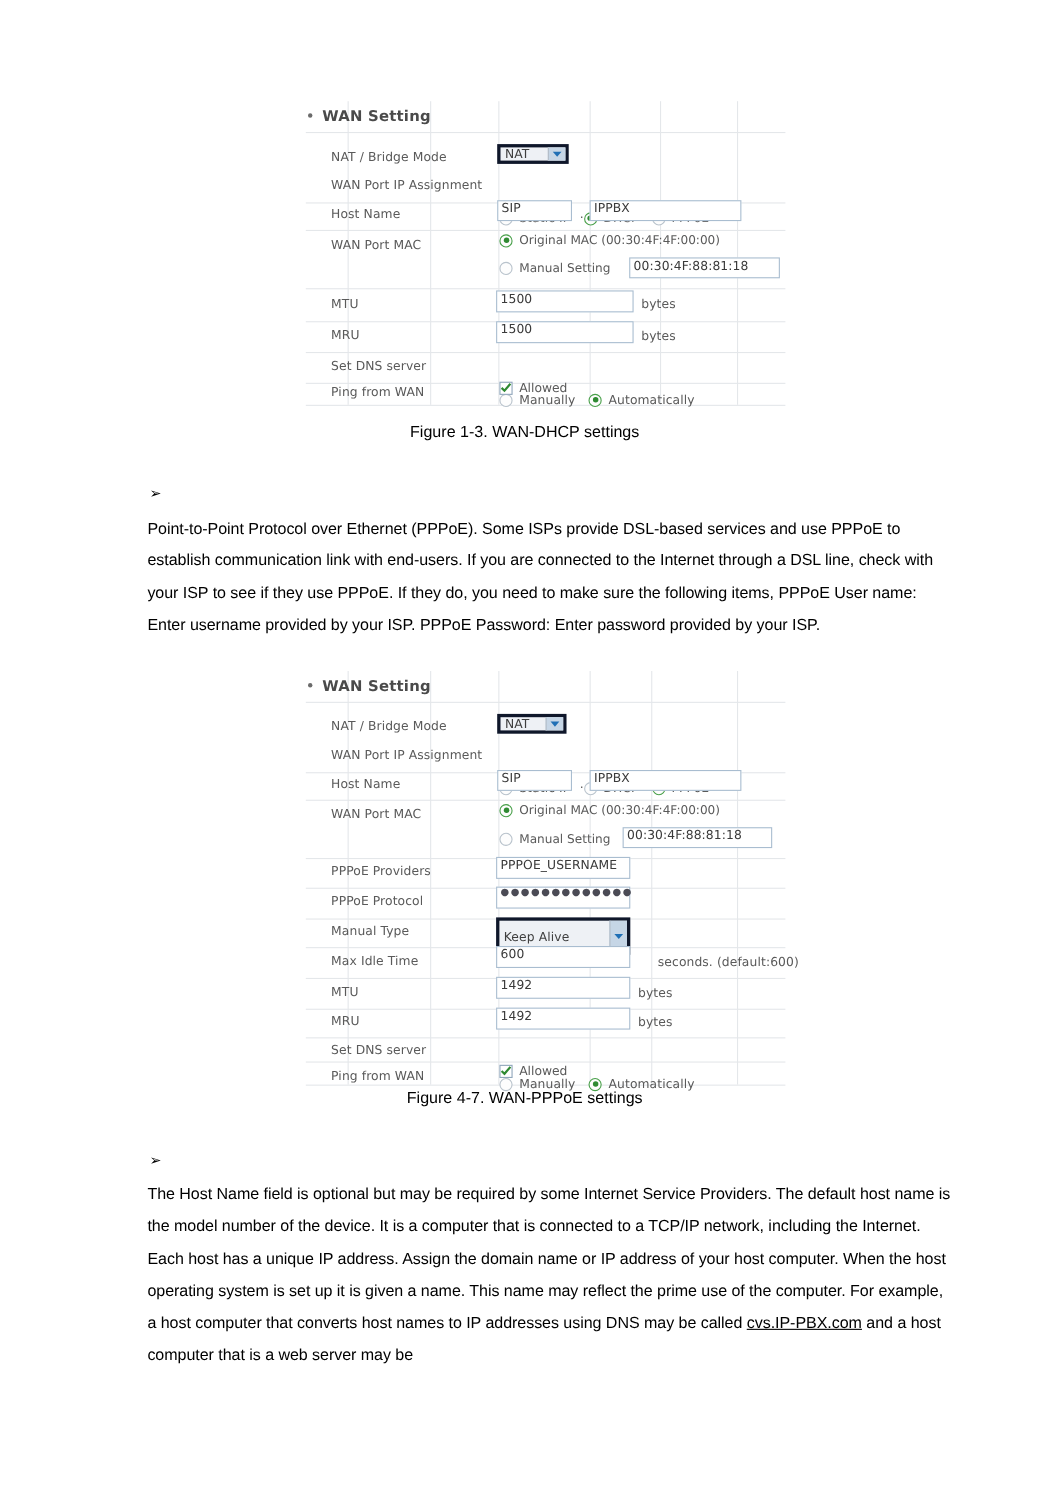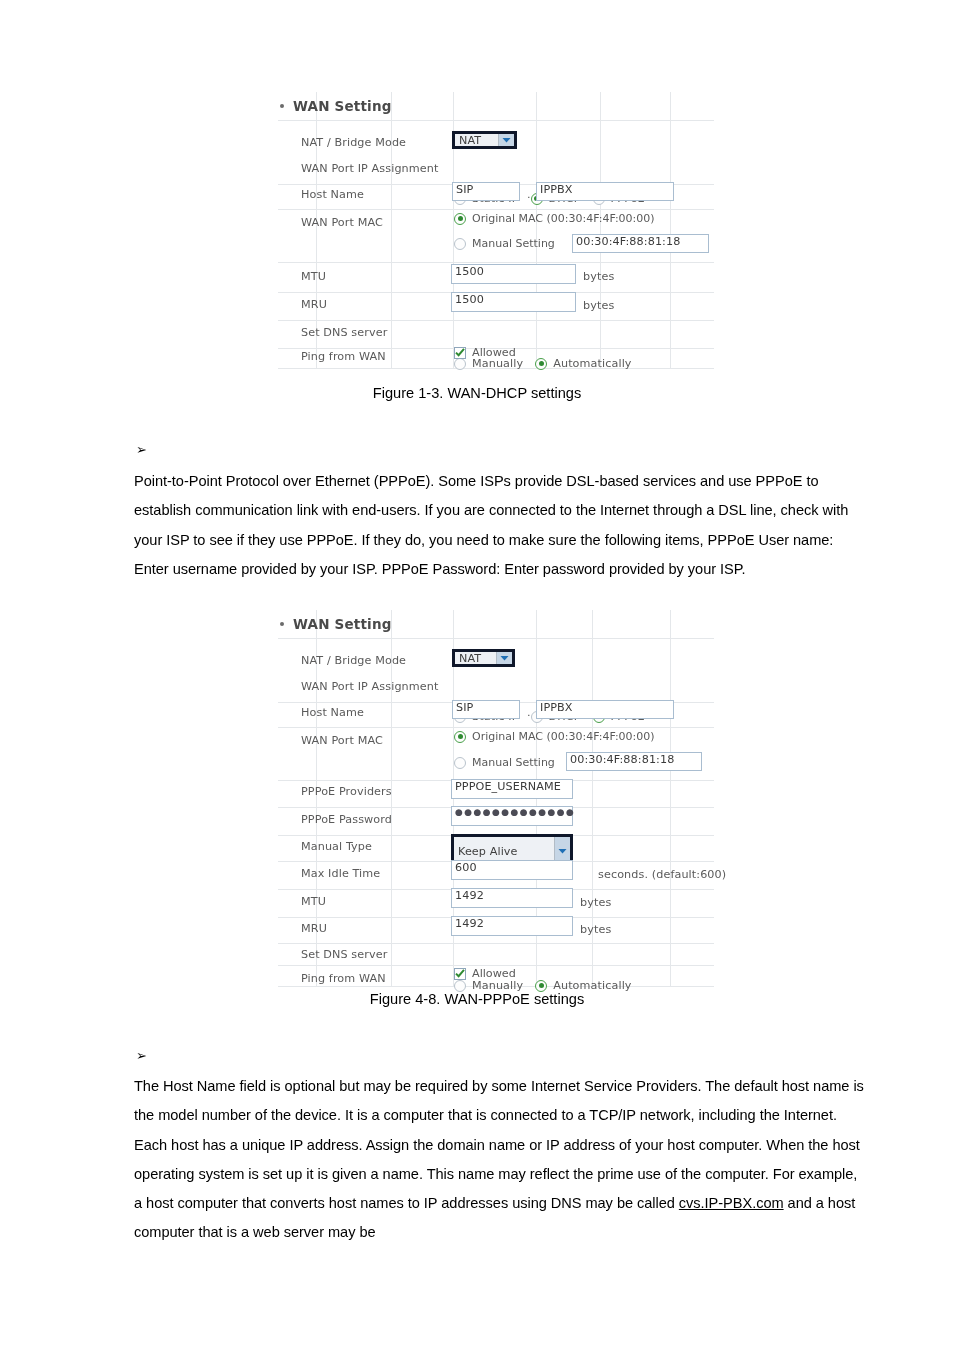--- a/index.html
+++ b/index.html
@@ -424,21 +424,21 @@
       </label>
       <div class="tinput" style="left:288px; top:142px; width:136px; height:19px;">
         <span>00:30:4F:88:81:18</span>
       </div>
 
       <div class="flabel" style="left:23px; top:175px;">PPPoE Providers</div>
       <div class="tinput" style="left:173px; top:169px; width:122px; height:20px;">
         <span>PPPOE_USERNAME</span>
       </div>
 
-      <div class="flabel" style="left:23px; top:203px;">PPPoE Password</div>
+      <div class="flabel" style="left:23px; top:203px;">PPPoE Protocol</div>
       <div class="tinput pw" style="left:173px; top:196px; width:122px; height:20px;">
         <span>●●●●●●●●●●●●●</span>
       </div>
 
       <div class="flabel" style="left:23px; top:230px;">Manual Type</div>
       <div class="tselect" style="left:173px; top:224px; width:122px; height:34px;">
         <span>Keep Alive</span>
         <span class="arrowbox">
           <svg width="9" height="7" viewBox="0 0 9 7">
               <path d="M0.5 1 L4.5 5.6 L8.5 1 Z" fill="#1f6fb5"></path>
@@ -482,20 +482,20 @@
           <svg width="10" height="9" viewBox="0 0 10 9">
               <path d="M1 4.6 L3.6 7.2 L9 0.9" stroke="#2f8a32" stroke-width="2" fill="none"></path>
             </svg>
         </span>
           <span>Allowed</span>
       </label>
 
     </div>
   </div>
 
-  <div class="caption" style="top:989px;">Figure 4-8. WAN-PPPoE settings</div>
+  <div class="caption" style="top:989px;">Figure 4-7. WAN-PPPoE settings</div>
 
   <div class="arrow-bullet" style="top:1049px;">➢</div>
   <div class="body-text" style="top:1072px;">
     <span>The Host Name field is optional but may be required by some Internet Service Providers. The default host name is the model number of the device. It is a computer that is connected to a TCP/IP network, including the Internet. Each host has a unique IP address. Assign the domain name or IP address of your host computer. When the host operating system is set up it is given a name. This name may reflect the prime use of the computer. For example, a host computer that converts host names to IP addresses using DNS may be called </span><span class="ul-link">cvs.IP-PBX.com</span><span> and a host computer that is a web server may be</span>
   </div>
 
 </div>
 
 </body></html>

